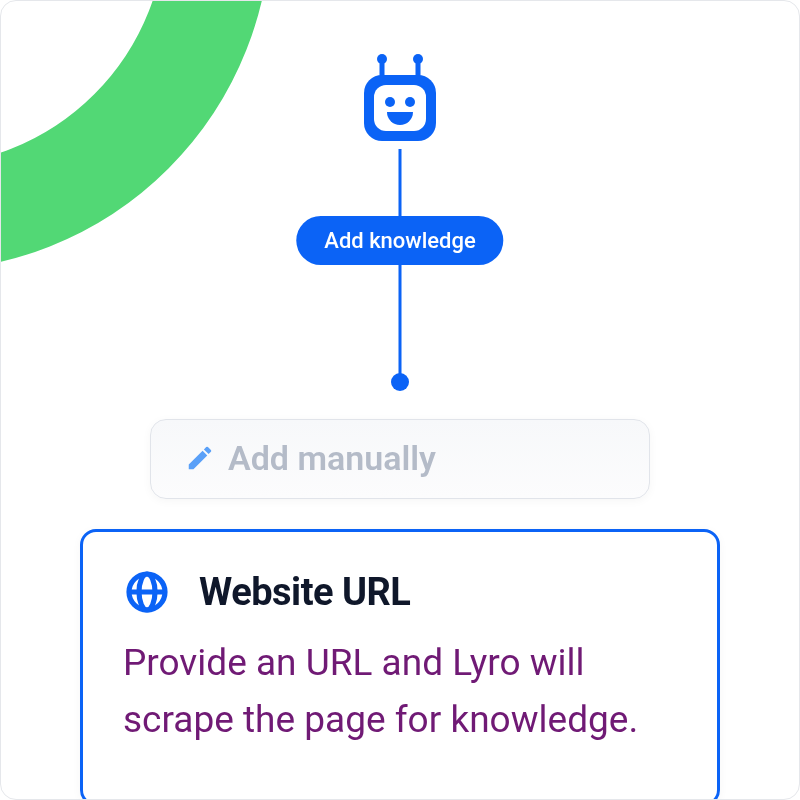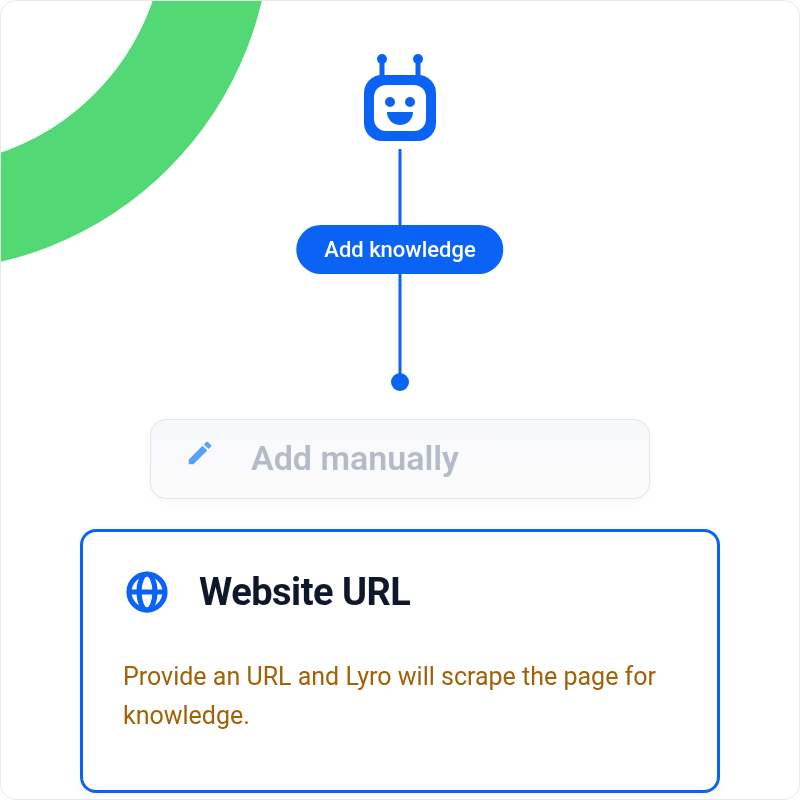--- a/index.html
+++ b/index.html
@@ -51,21 +51,21 @@
       top: 372px;
       left: 50%;
       transform: translateX(-50%);
       width: 18px;
       height: 18px;
       border-radius: 50%;
       background: #0b63f6;
     }
     .pill {
       position: absolute;
-      top: 224px;
+      top: 215px;
       left: 50%;
       transform: translateX(-50%);
       background: #0b63f6;
       color: #ffffff;
       font-size: 22px;
       font-weight: 500;
       padding: 12px 28px;
       border-radius: 999px;
       white-space: nowrap;
     }
@@ -101,22 +101,22 @@
     .card-front {
       top: 110px;
       left: 0;
       right: 0;
       border: 3px solid #0b63f6;
       border-radius: 16px;
       padding: 36px 40px 54px 40px;
     }
     .card-row {
       display: flex;
-      align-items: flex-start;
-      gap: 36px;
+      align-items: center;
+      gap: 13px;
     }
     .card-back-2 .card-row {
       padding: 18px 34px 0 34px;
     }
     .card-back-1 .card-row {
       padding: 22px 38px 0 38px;
     }
     .icon-slot {
       flex: 0 0 auto;
       display: flex;
@@ -133,24 +133,24 @@
       align-items: center;
       gap: 28px;
     }
     .front-title {
       font-size: 38px;
       font-weight: 700;
       color: #0f172a;
       letter-spacing: -0.5px;
     }
     .front-desc {
-      margin-top: 42px;
-      font-size: 25px;
+      margin-top: 18px;
+      font-size: 37px;
       font-weight: 400;
-      color: #a16207;
+      color: #701a75;
       line-height: 1.55;
     }
   </style>
 </head>
 <body>
 
 <div class="green-arc"></div>
 
 <div class="robot-wrap">
   <svg width="100" height="100" viewBox="0 0 100 100" aria-hidden="true">

